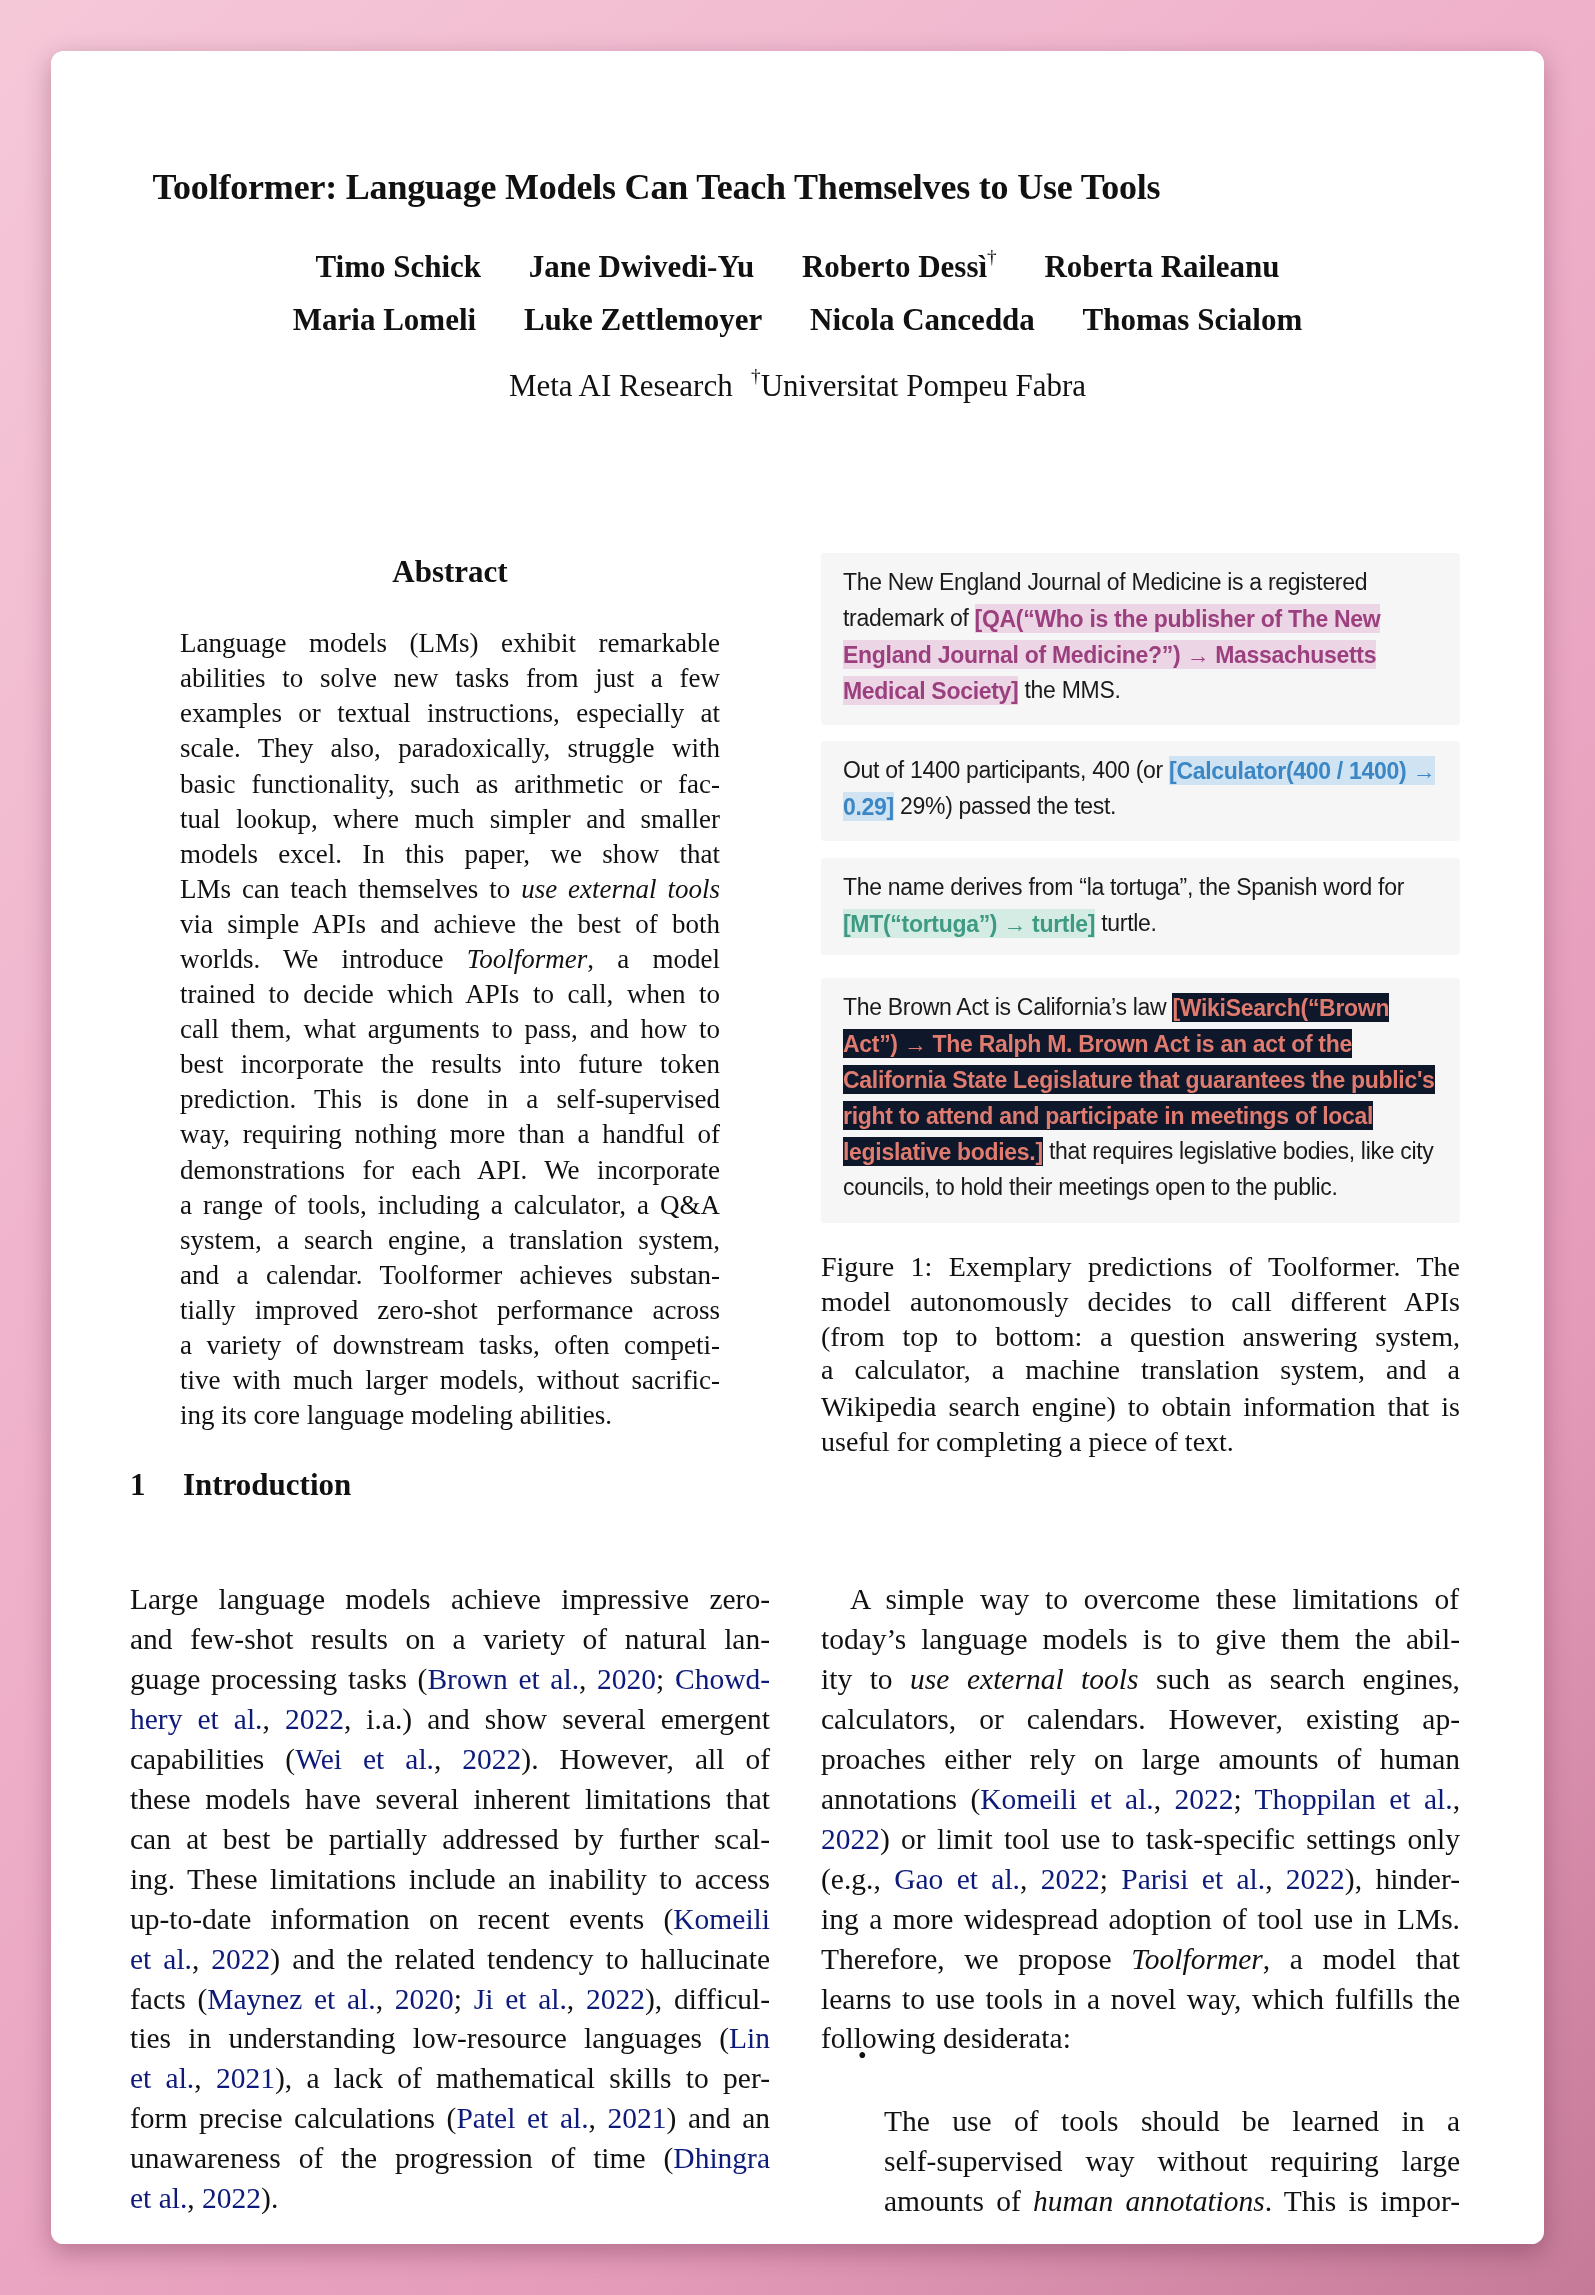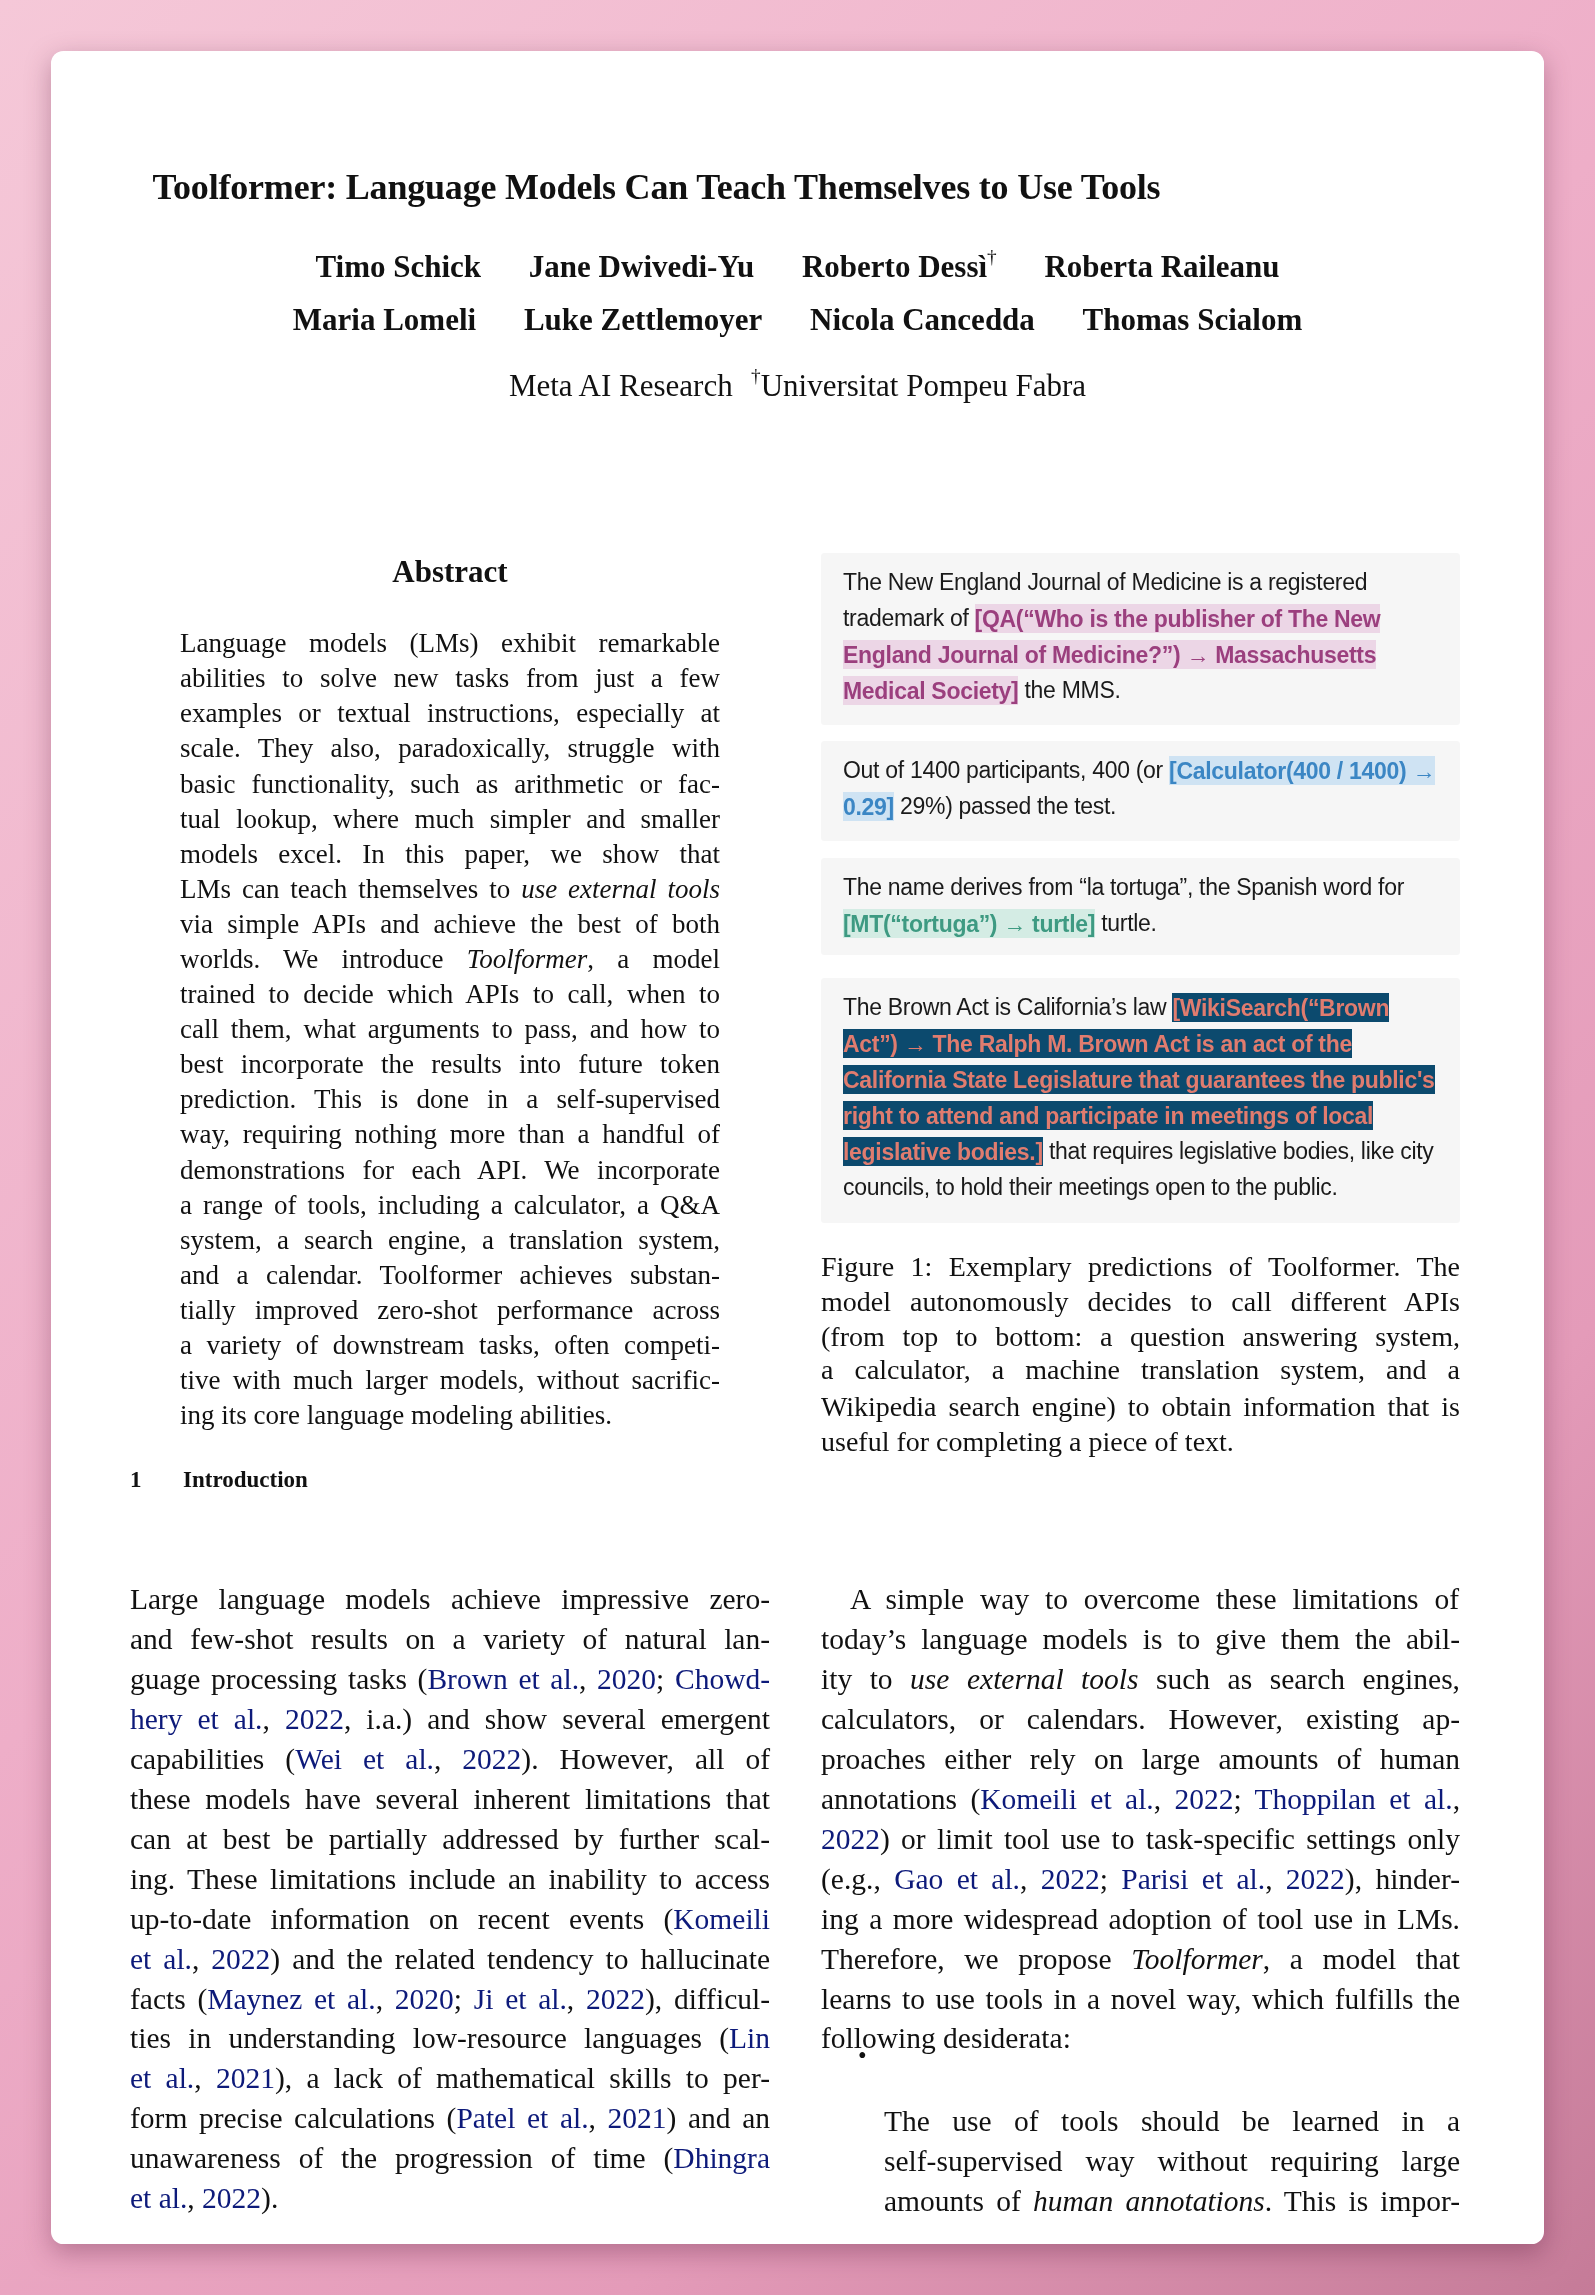--- a/index.html
+++ b/index.html
@@ -23,38 +23,38 @@
   .authors-row span.author { margin: 0 20px; }
   .authors-row sup, .affil sup { font-size: 19.3px; font-weight: normal; vertical-align: top; position: relative; top: -3.5px; }
   .affil { left: 0; width: 1595px; text-align: center; font-size: 31px; top: 368px; }
   .affil span.aff { margin: 0 5.3px; text-align: right; }
 
   .abstract-heading { left: 180px; width: 540px; text-align: center; top: 554px; font-size: 31px; font-weight: bold; }
   .just { text-align: justify; text-align-last: justify; white-space: nowrap; overflow: visible; }
   .line-last { text-align: left; text-align-last: left; }
   .abstract-line { left: 180px; width: 540px; font-size: 27px; line-height: 35px; height: 35px; }
 
-  .section-heading { left: 130px; top: 1467px; font-size: 23px; font-weight: bold; }
+  .section-heading { left: 130px; top: 1467px; font-size: 31px; font-weight: bold; }
   .section-heading .num { display: inline-block; width: 53px; }
 
   .body-line { font-size: 29.5px; line-height: 40px; height: 40px; margin-top: 48px; }
   .cite { color: #0d1a7a; }
   em { font-style: italic; }
 
   .fig-box {
     position: absolute; left: 821px; width: 639px; background: #f6f6f6; border-radius: 3.5px;
     font-family: "Liberation Sans", "DejaVu Sans", sans-serif; font-size: 23px; line-height: 36px;
     color: #1a1a1a; box-sizing: border-box; padding: 11.4px 22px 0 22px; letter-spacing: -0.3px;
     font-stretch: condensed;
   }
   .fig-box .hl { font-weight: bold; padding: 1.8px 0; }
   .hl-qa { color: #9b3f7e; background: #ecd6e6; }
   .hl-calc { color: #3b86c4; background: #cfe3f3; }
   .hl-mt { color: #3e9a82; background: #d4ece4; }
-  .hl-wiki { color: #e07c6f; background: #0c4a6e; }
+  .hl-wiki { color: #e07c6f; background: #0f172a; }
 
   .caption-line { left: 821px; width: 639px; font-size: 28px; line-height: 35px; height: 35px; }
   .bullet { position: absolute; left: 858px; font-size: 24.6px; }
 </style>
 </head>
 <body>
 
 <div class="card"></div>
 
 <div class="abs title">Toolformer: Language Models Can Teach Themselves to Use Tools</div>

